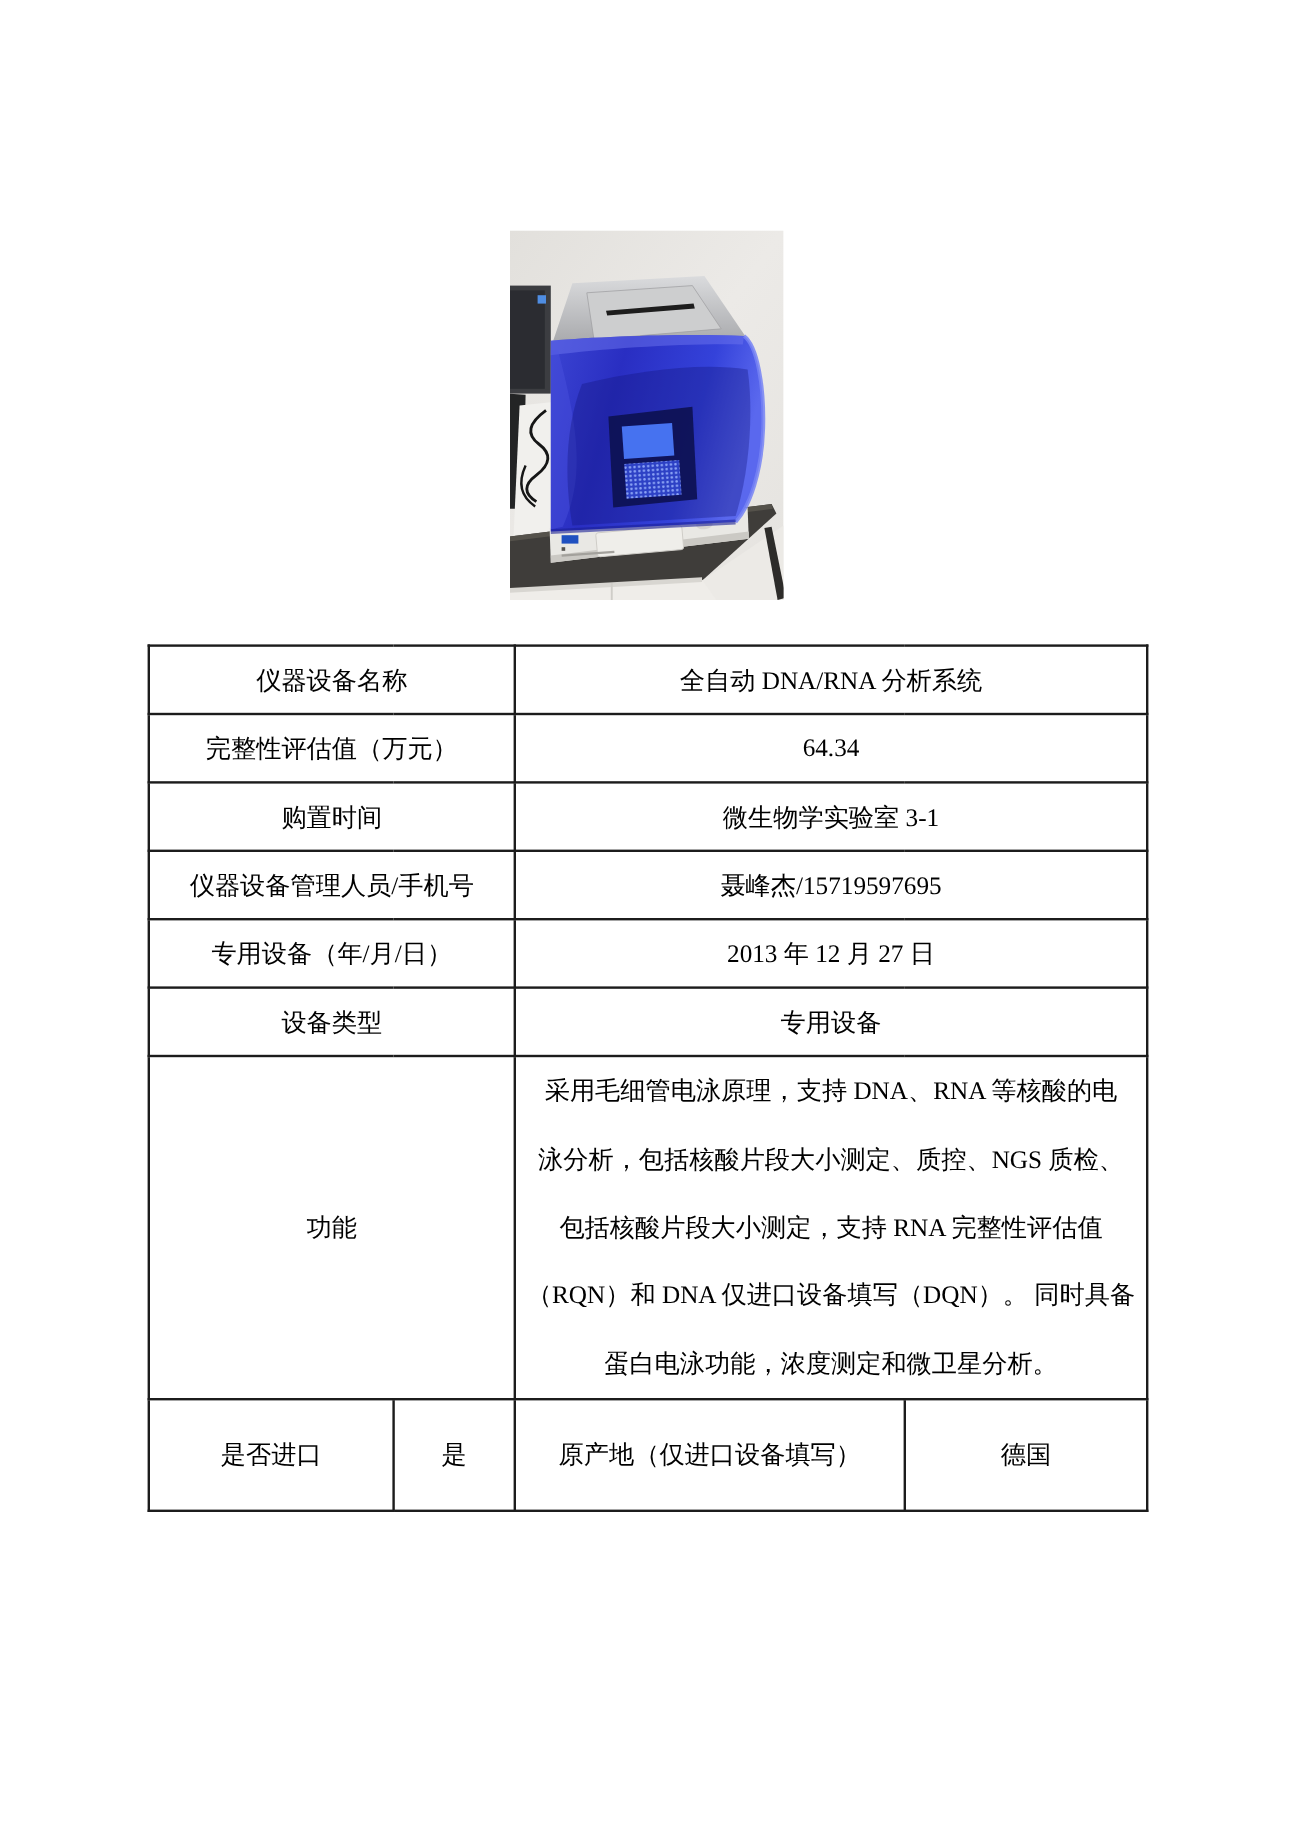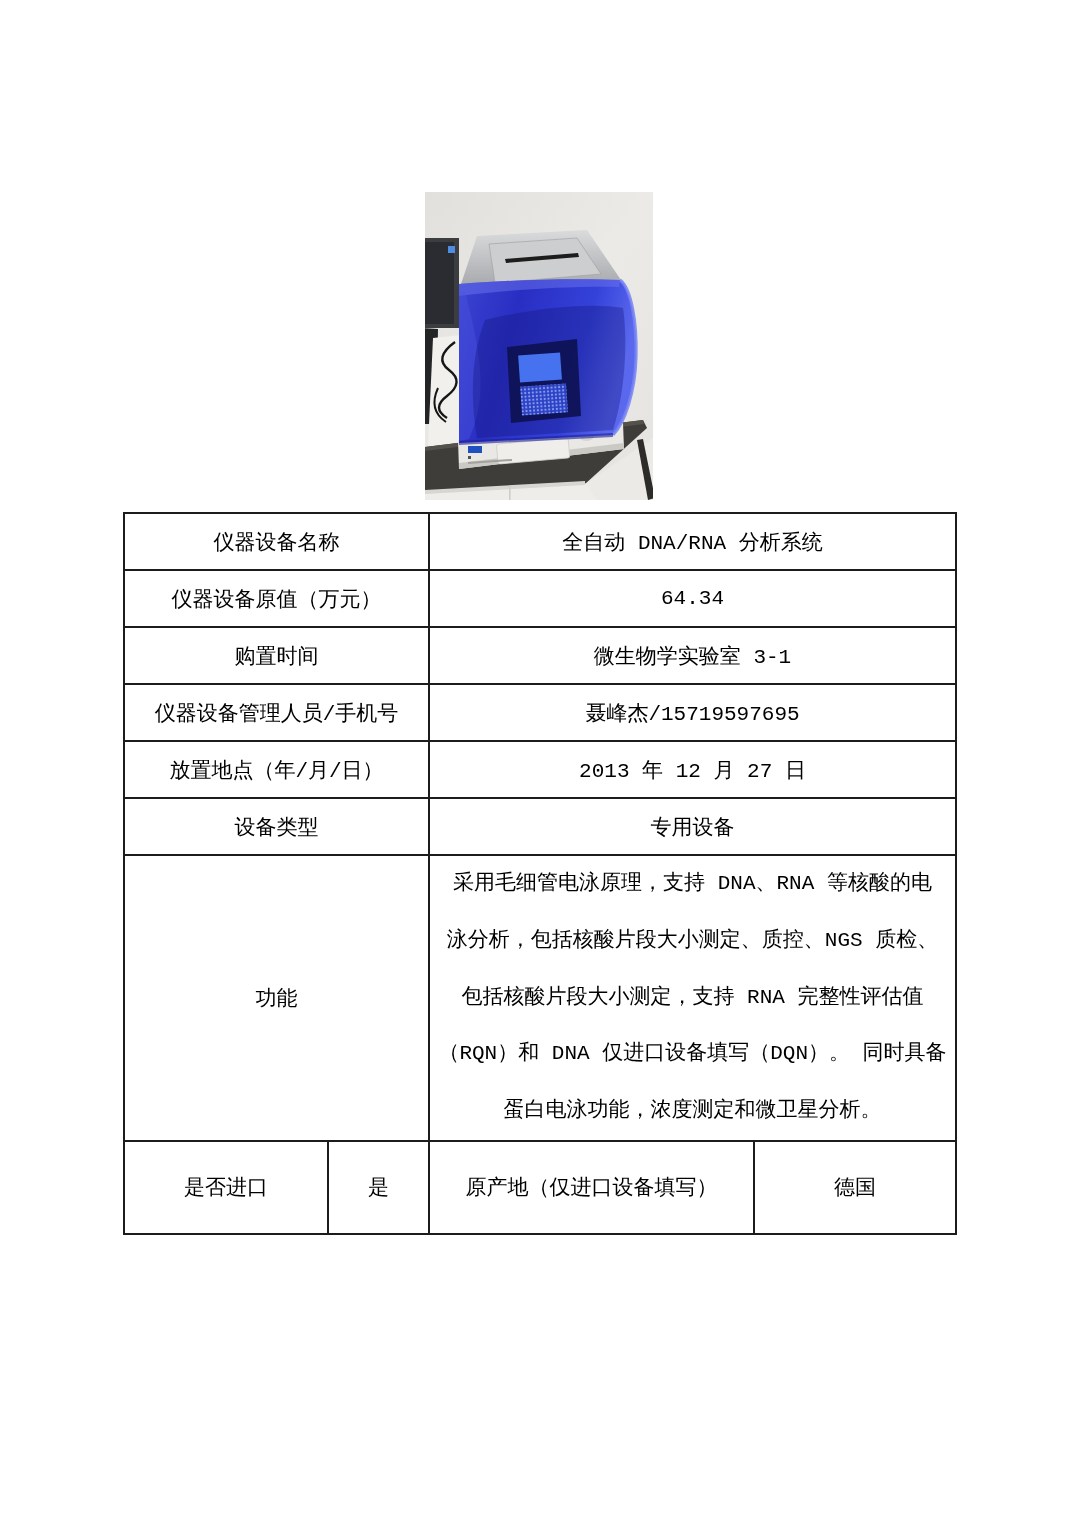--- a/index.html
+++ b/index.html
@@ -2,22 +2,22 @@
 <html><head>
 <meta charset="utf-8">
 <style>
   html,body{margin:0;padding:0;background:#ffffff;}
   .page{
     position:relative;width:1074px;height:1520px;background:#ffffff;
     overflow:hidden;font-family:"Liberation Serif","DejaVu Serif",serif;color:#000;
   }
   .photo-wrap{position:absolute;left:425px;top:192px;width:228px;height:308px;}
   table.spec{
-    position:absolute;left:123px;top:512px;width:832px;
-    border-collapse:collapse;table-layout:fixed;font-size:21px;color:#000;font-family:Liberation Mono, monospace;
+    position:absolute;left:123px;top:537px;width:832px;
+    border-collapse:collapse;table-layout:fixed;font-size:21px;color:#000;
   }
   table.spec td{
     border:2px solid #1c1c1c;text-align:center;vertical-align:middle;
     padding:0 8px;overflow:hidden;
   }
   tr.r-std{height:57px;}
   tr.r-fn{height:284px;}
   tr.r-imp{height:93px;margin-top:13px;}
   .fn-cell{padding:0 6px;}
   .fn-line{line-height:56.8px;white-space:nowrap;}
@@ -114,33 +114,33 @@
         <col style="width:101px">
         <col style="width:325px">
         <col style="width:202px">
     </colgroup>
     <tbody>
       <tr class="r-std">
         <td colspan="2">仪器设备名称</td>
         <td colspan="2">全自动 DNA/RNA 分析系统</td>
       </tr>
       <tr class="r-std">
-        <td colspan="2">仪器设备原值（万元）</td>
+        <td colspan="2">完整性评估值（万元）</td>
         <td colspan="2">64.34</td>
       </tr>
       <tr class="r-std">
         <td colspan="2">购置时间</td>
         <td colspan="2">微生物学实验室 3-1</td>
       </tr>
       <tr class="r-std">
         <td colspan="2">仪器设备管理人员/手机号</td>
         <td colspan="2">聂峰杰/15719597695</td>
       </tr>
       <tr class="r-std">
-        <td colspan="2">放置地点（年/月/日）</td>
+        <td colspan="2">专用设备（年/月/日）</td>
         <td colspan="2">2013 年 12 月 27 日</td>
       </tr>
       <tr class="r-std">
         <td colspan="2">设备类型</td>
         <td colspan="2">专用设备</td>
       </tr>
       <tr class="r-fn">
         <td colspan="2">功能</td>
         <td colspan="2" class="fn-cell">
           <div class="fn-line">采用毛细管电泳原理，支持 DNA、RNA 等核酸的电</div>

